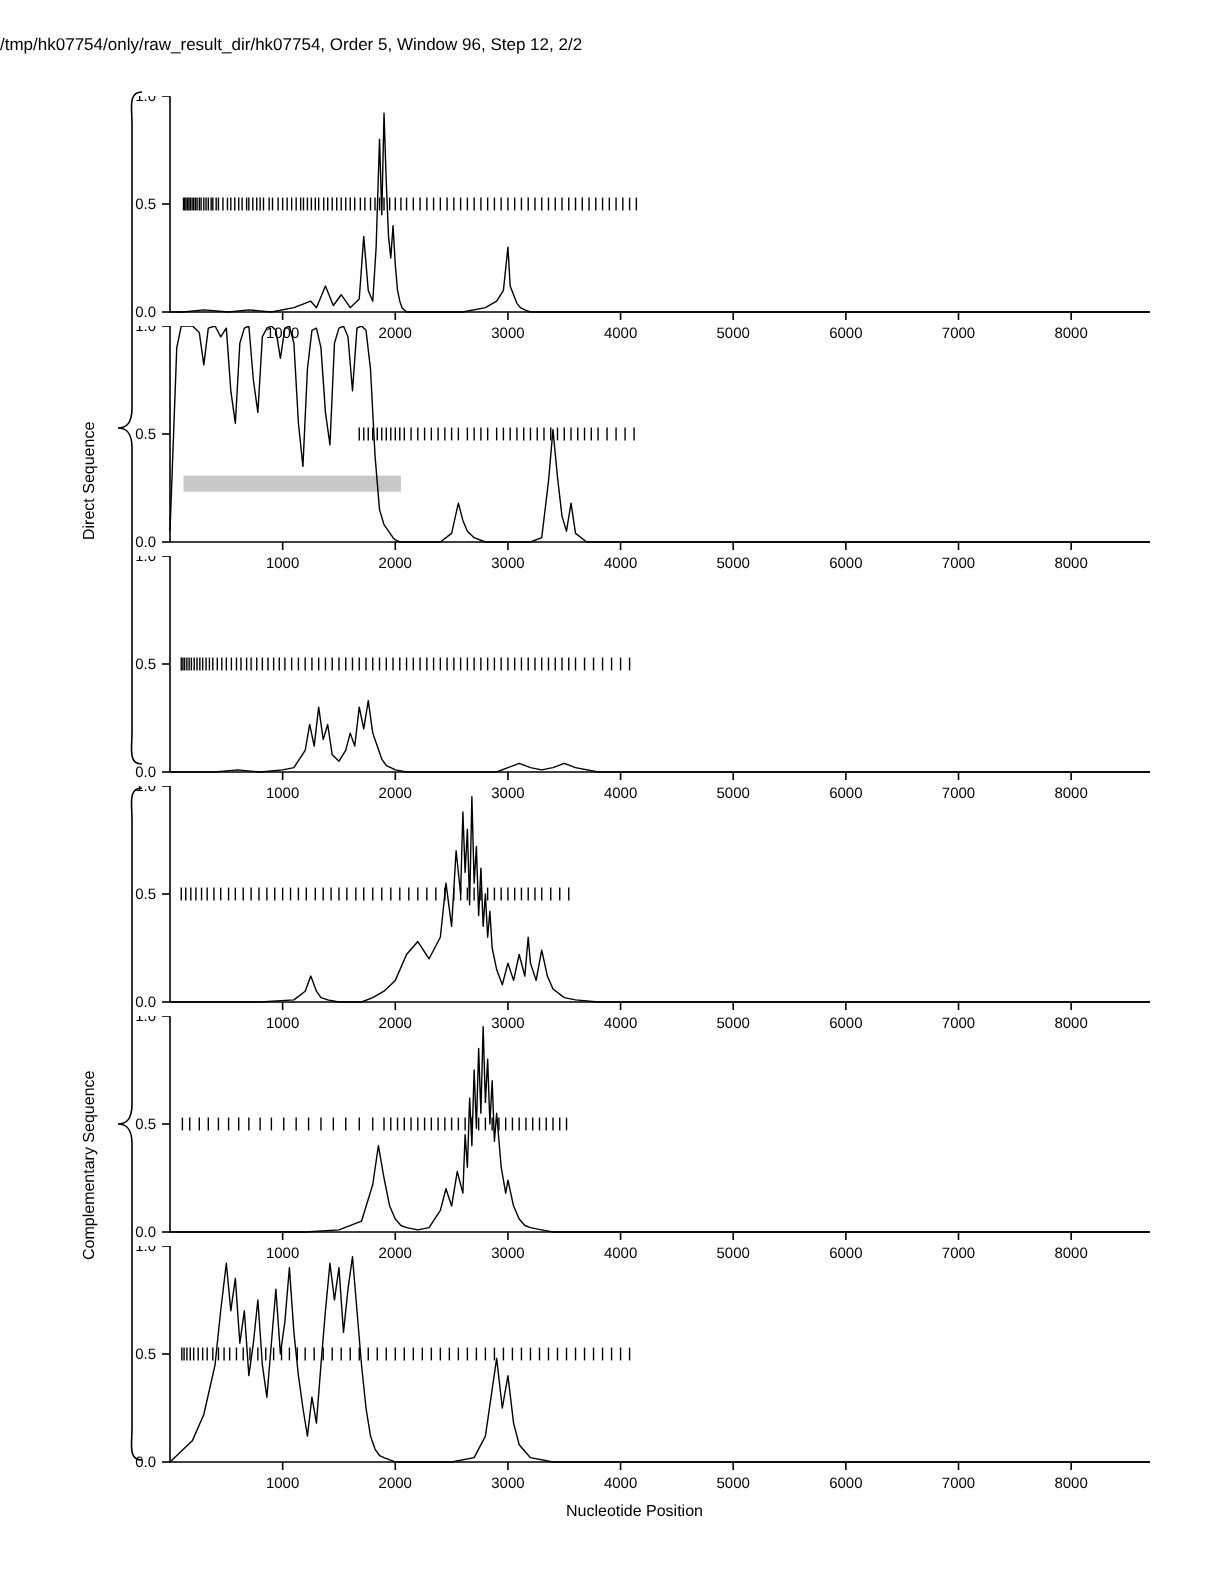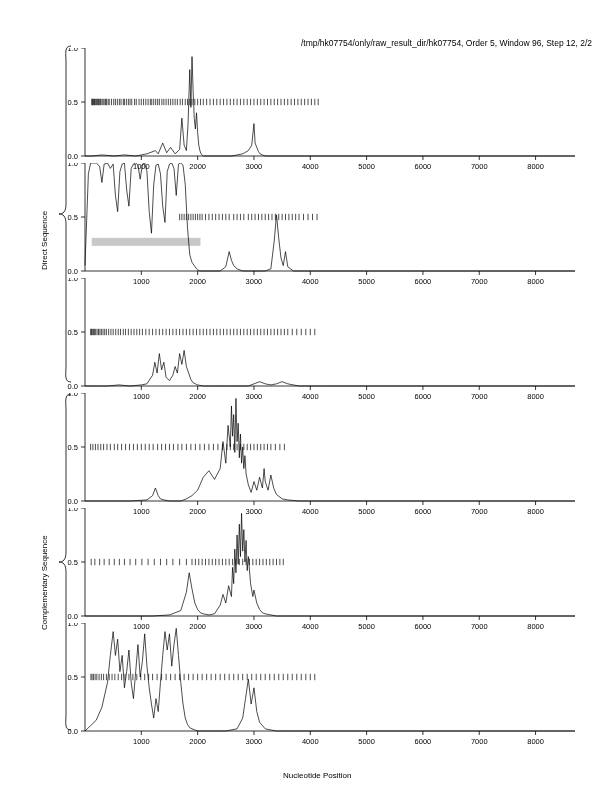--- a/index.html
+++ b/index.html
@@ -16,23 +16,22 @@
     overflow: hidden;
   }
   #root {
     position: absolute;
     left: 0; top: 0;
     width: 612px;
     height: 792px;
   }
   .title {
     position: absolute;
-    left: 0; top: 38px;
+    left: 0; top: 17px;
     width: 592px;
-    text-align: right;
     font-size: 8.5px;
     color: #000;
     white-space: nowrap;
   }
   .panels {
     position: absolute;
     left: 0; top: 0;
     width: 612px;
     height: 792px;
   }
@@ -45,21 +44,20 @@
   .ylabel-outer {
     position: absolute;
     font-size: 8px;
     transform-origin: 0 0;
     white-space: nowrap;
   }
   .xlabel {
     position: absolute;
     font-size: 8px;
     white-space: nowrap;
-    margin-top: 20px;
   }
   .brace {
     position: absolute;
     font-size: 8px;
     color: #000;
   }
   text {
     font-family: "Liberation Sans", sans-serif;
     fill: #000;
   }

